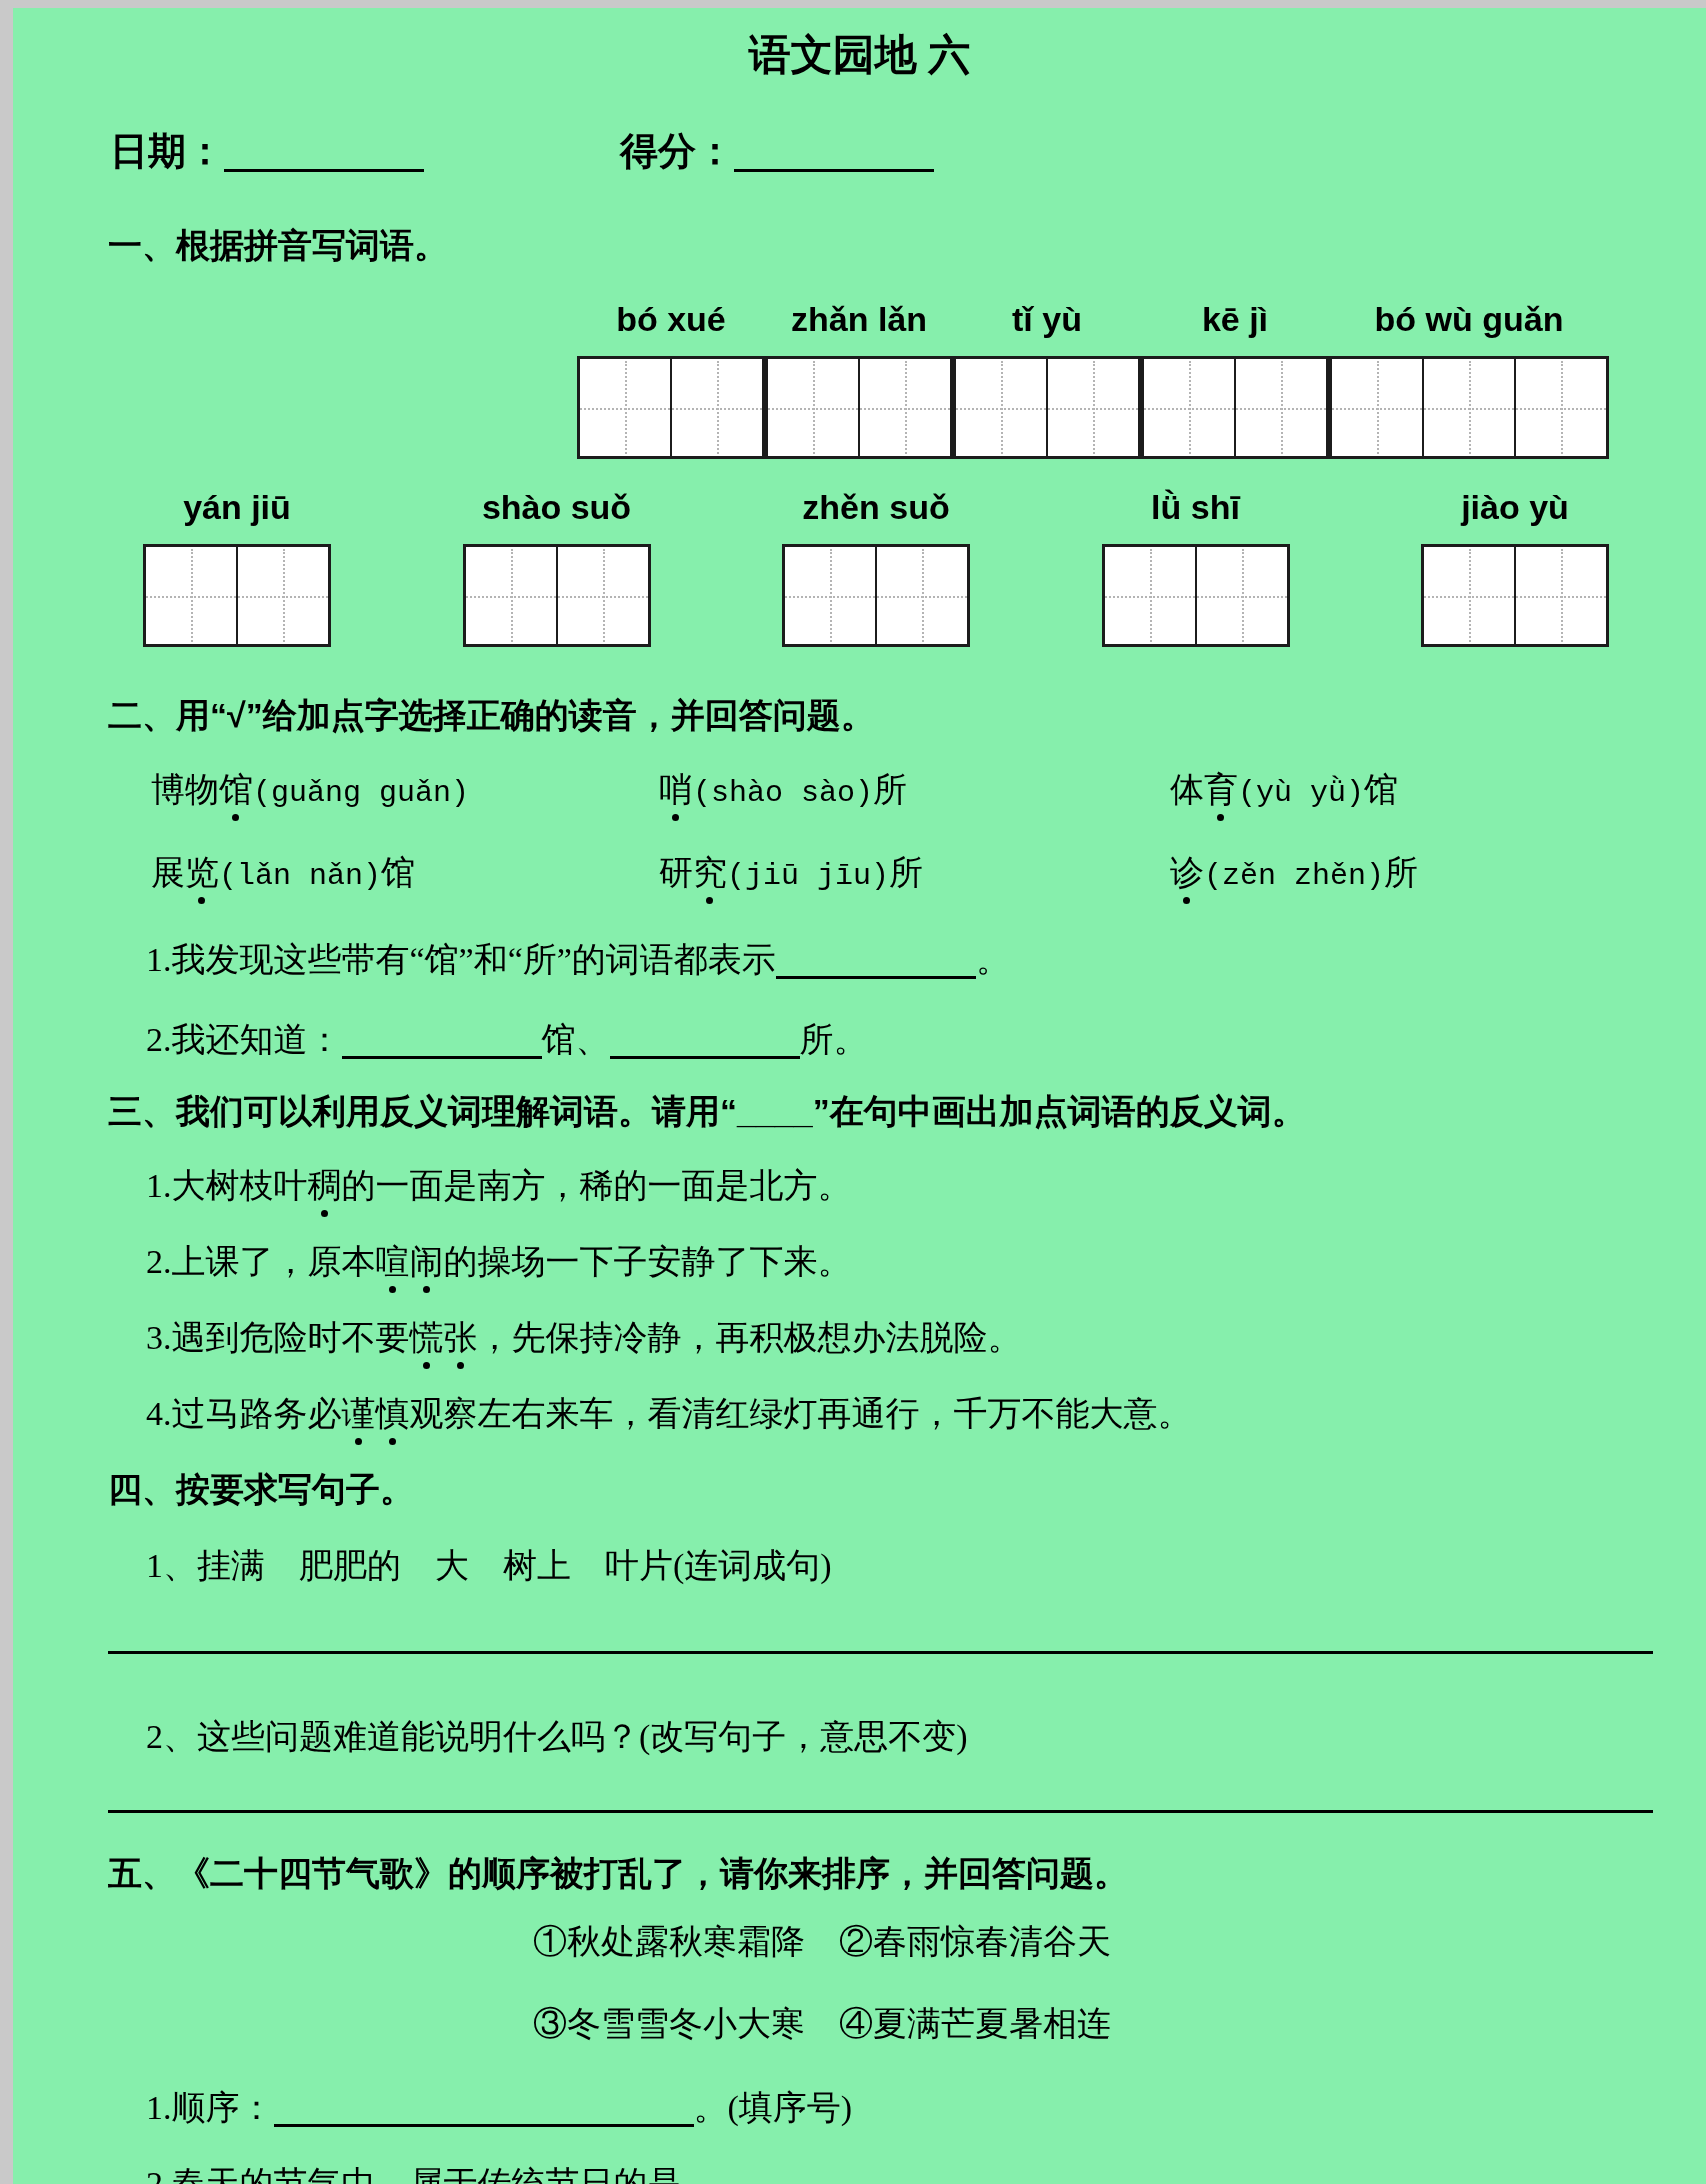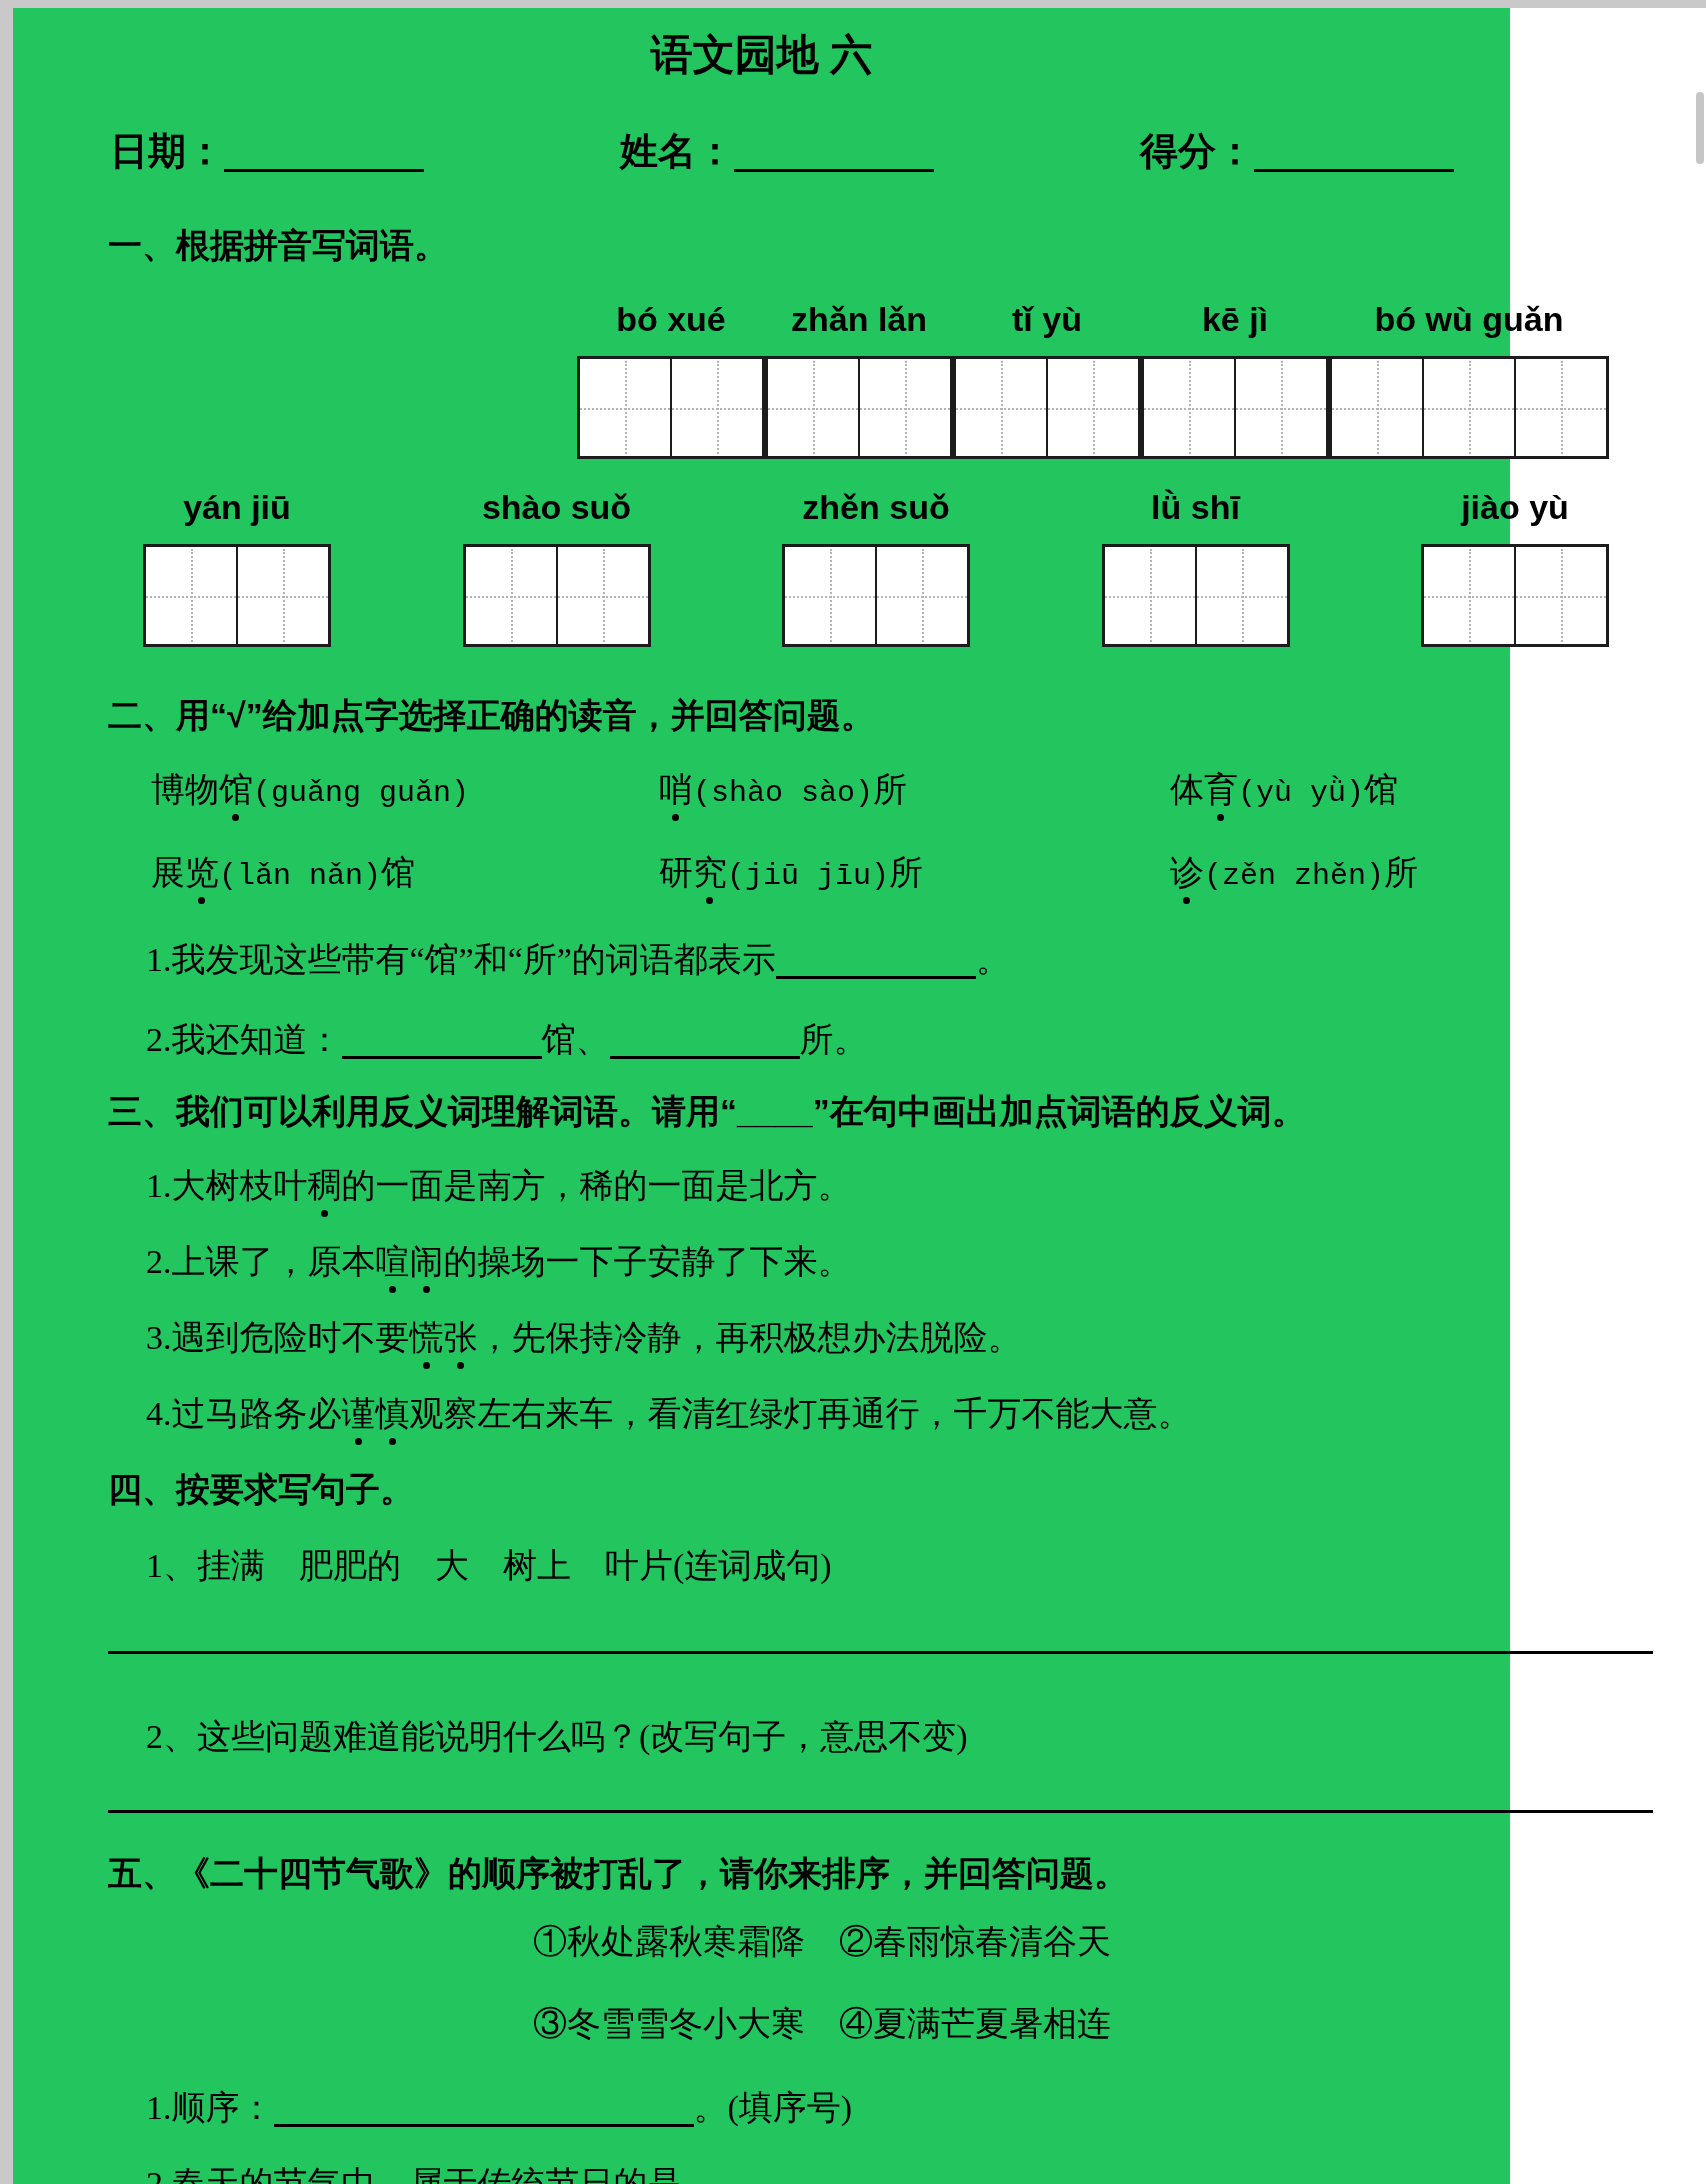--- a/index.html
+++ b/index.html
@@ -4,21 +4,21 @@
 <style>
   html,body{margin:0;padding:0;}
   body{
     width:1706px;height:2184px;position:relative;overflow:hidden;
     background:#ffffff;color:#000;
     font-family:"Liberation Serif","DejaVu Serif",serif;
   }
   .edge-top{position:absolute;top:0;left:0;width:1706px;height:8px;background:#c9c9c9;}
   .edge-left{position:absolute;top:0;left:0;width:13px;height:2184px;background:#c9c9c9;}
   .scroll-thumb{position:absolute;right:2px;top:92px;width:8px;height:72px;background:#c6c6c6;border-radius:4px;}
-  .page{position:absolute;left:13px;top:8px;width:1497px;height:2176px;background:#22c55e;}
+  .page{position:absolute;left:13px;top:8px;width:1693px;height:2176px;background:#86efac;}
 
   .title{
     margin:22px 0 0 0;text-align:center;
     font-family:"Liberation Sans","DejaVu Sans",sans-serif;font-weight:bold;
     font-size:42px;line-height:50px;
   }
 
   .header-row{margin:46px 0 0 97px;display:grid;grid-template-columns:510px 520px auto;}
   .h-field{white-space:nowrap;}
   .h-label{font-family:"Liberation Sans","DejaVu Sans",sans-serif;font-weight:bold;font-size:38px;}
@@ -87,21 +87,20 @@
 <div class="edge-top"></div>
 <div class="edge-left"></div>
 <div class="scroll-thumb"></div>
 
 <div class="page">
 
   <div class="title">语文园地 六</div>
 
   <div class="header-row" id="header-fields">
       <div class="h-field"><span class="h-label">日期：</span><span class="blank" style="width: 200px;"></span></div>
-      <div class="h-field"><span class="h-label">姓名：</span><span class="blank" style="width: 200px;"></span></div>
       <div class="h-field"><span class="h-label">得分：</span><span class="blank" style="width: 200px;"></span></div>
     </div>
 
   <div class="sec-heading mt-h1">一、根据拼音写词语。</div>
   <div id="pin-rows">
       <div class="pin-row mt-pinrow1">
         <div class="pin-group">
           <div class="pin-label">bó xué</div>
           <div class="tzbox">
             <div class="tzcell"></div>

